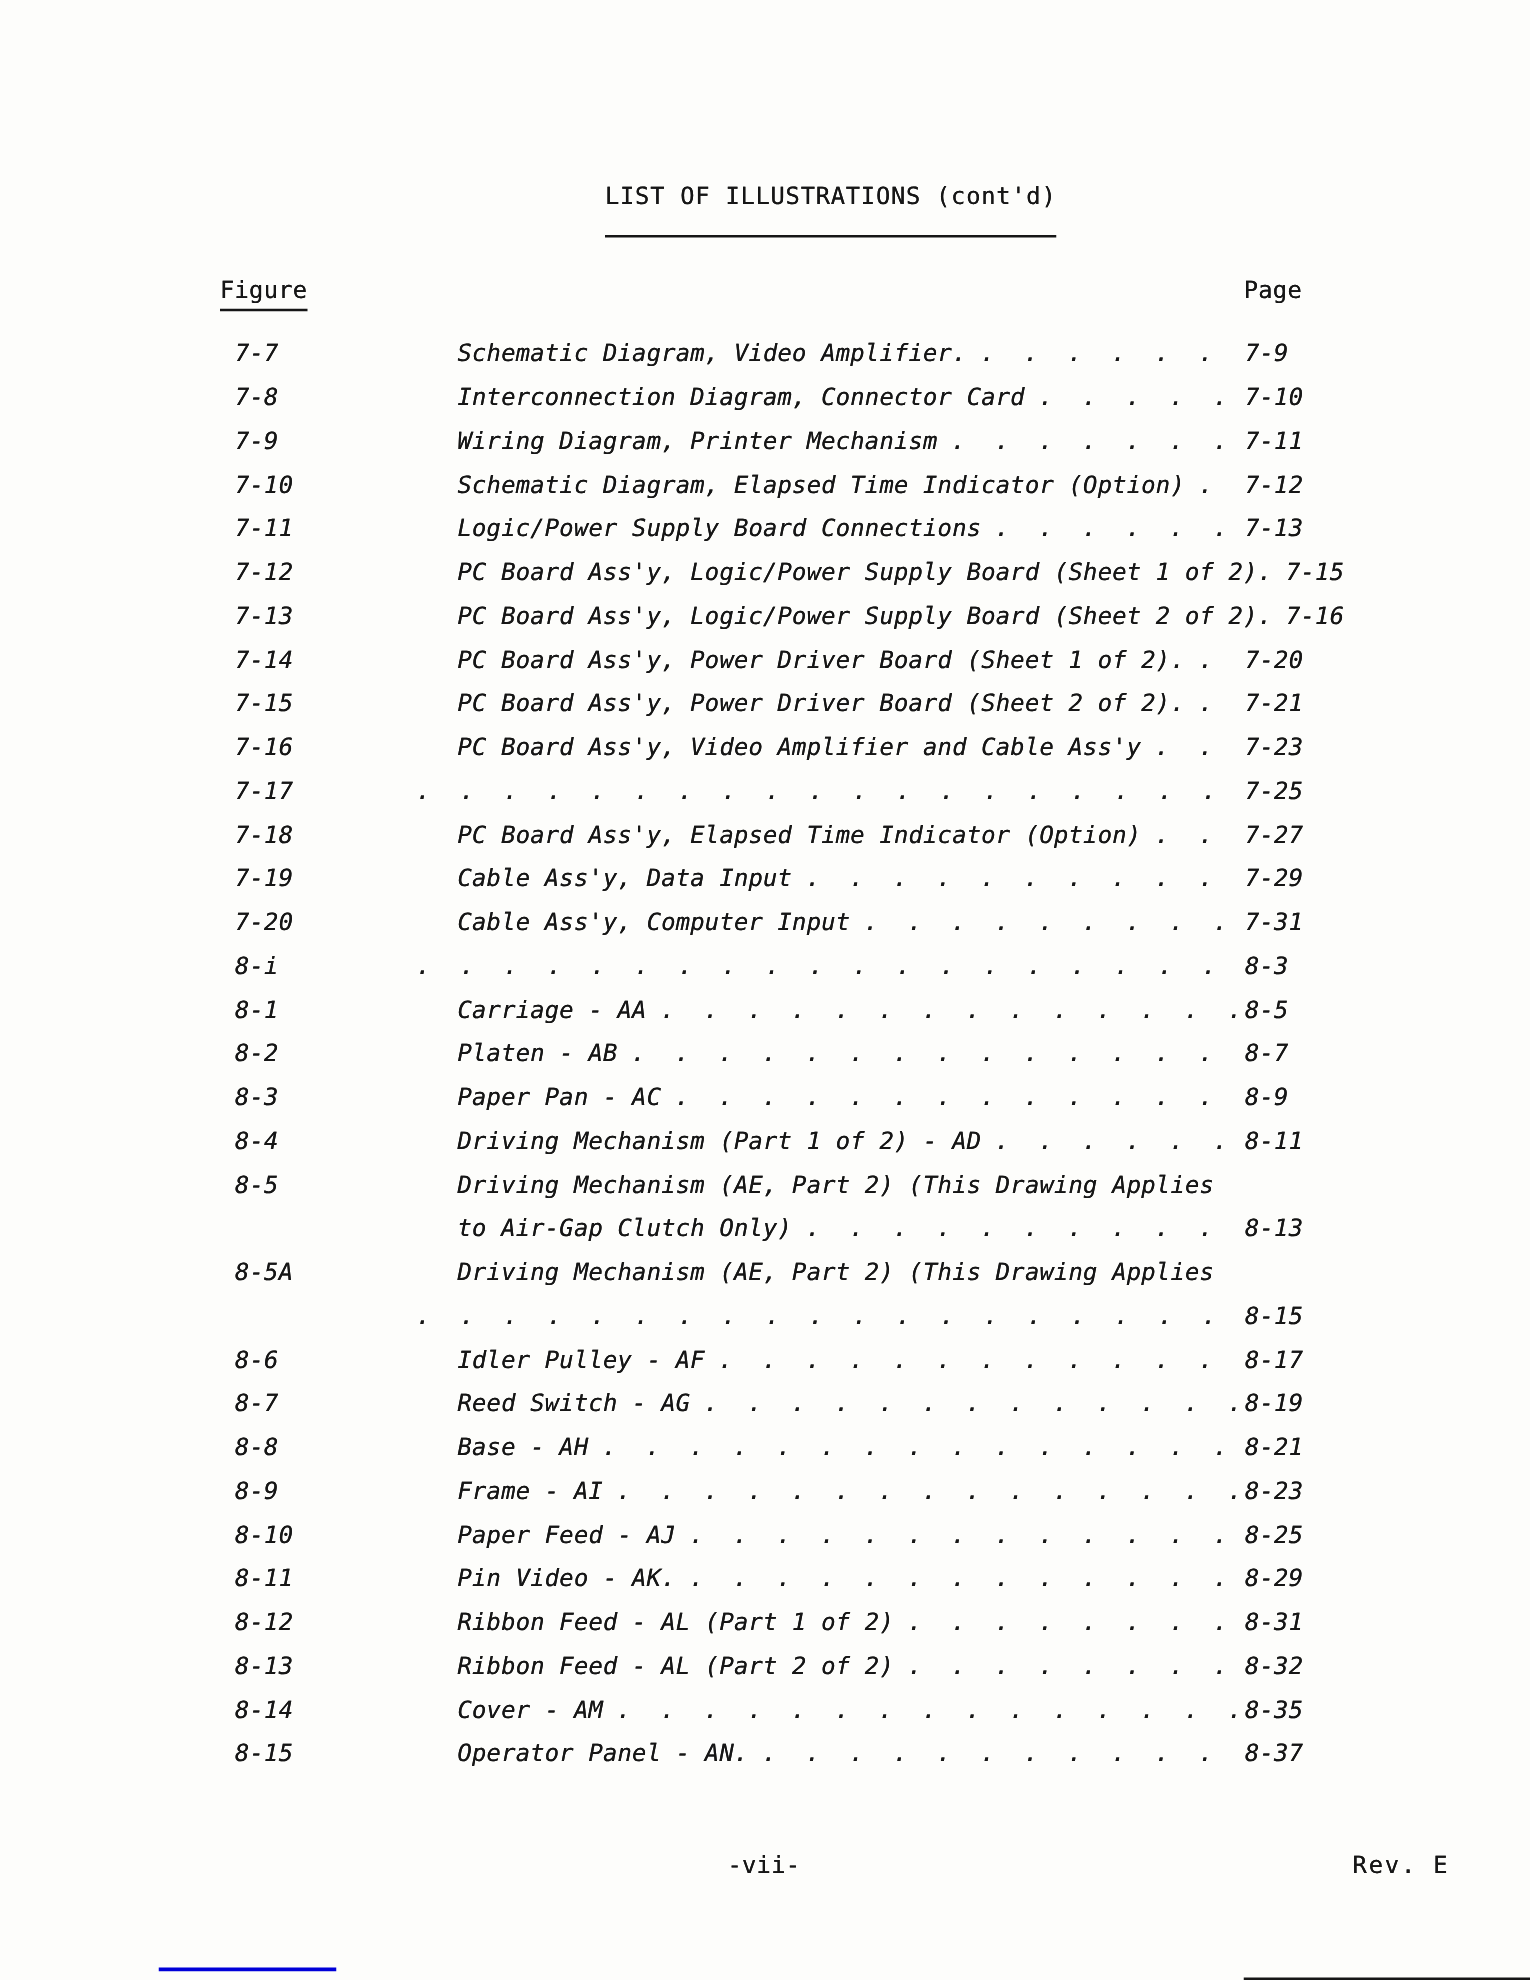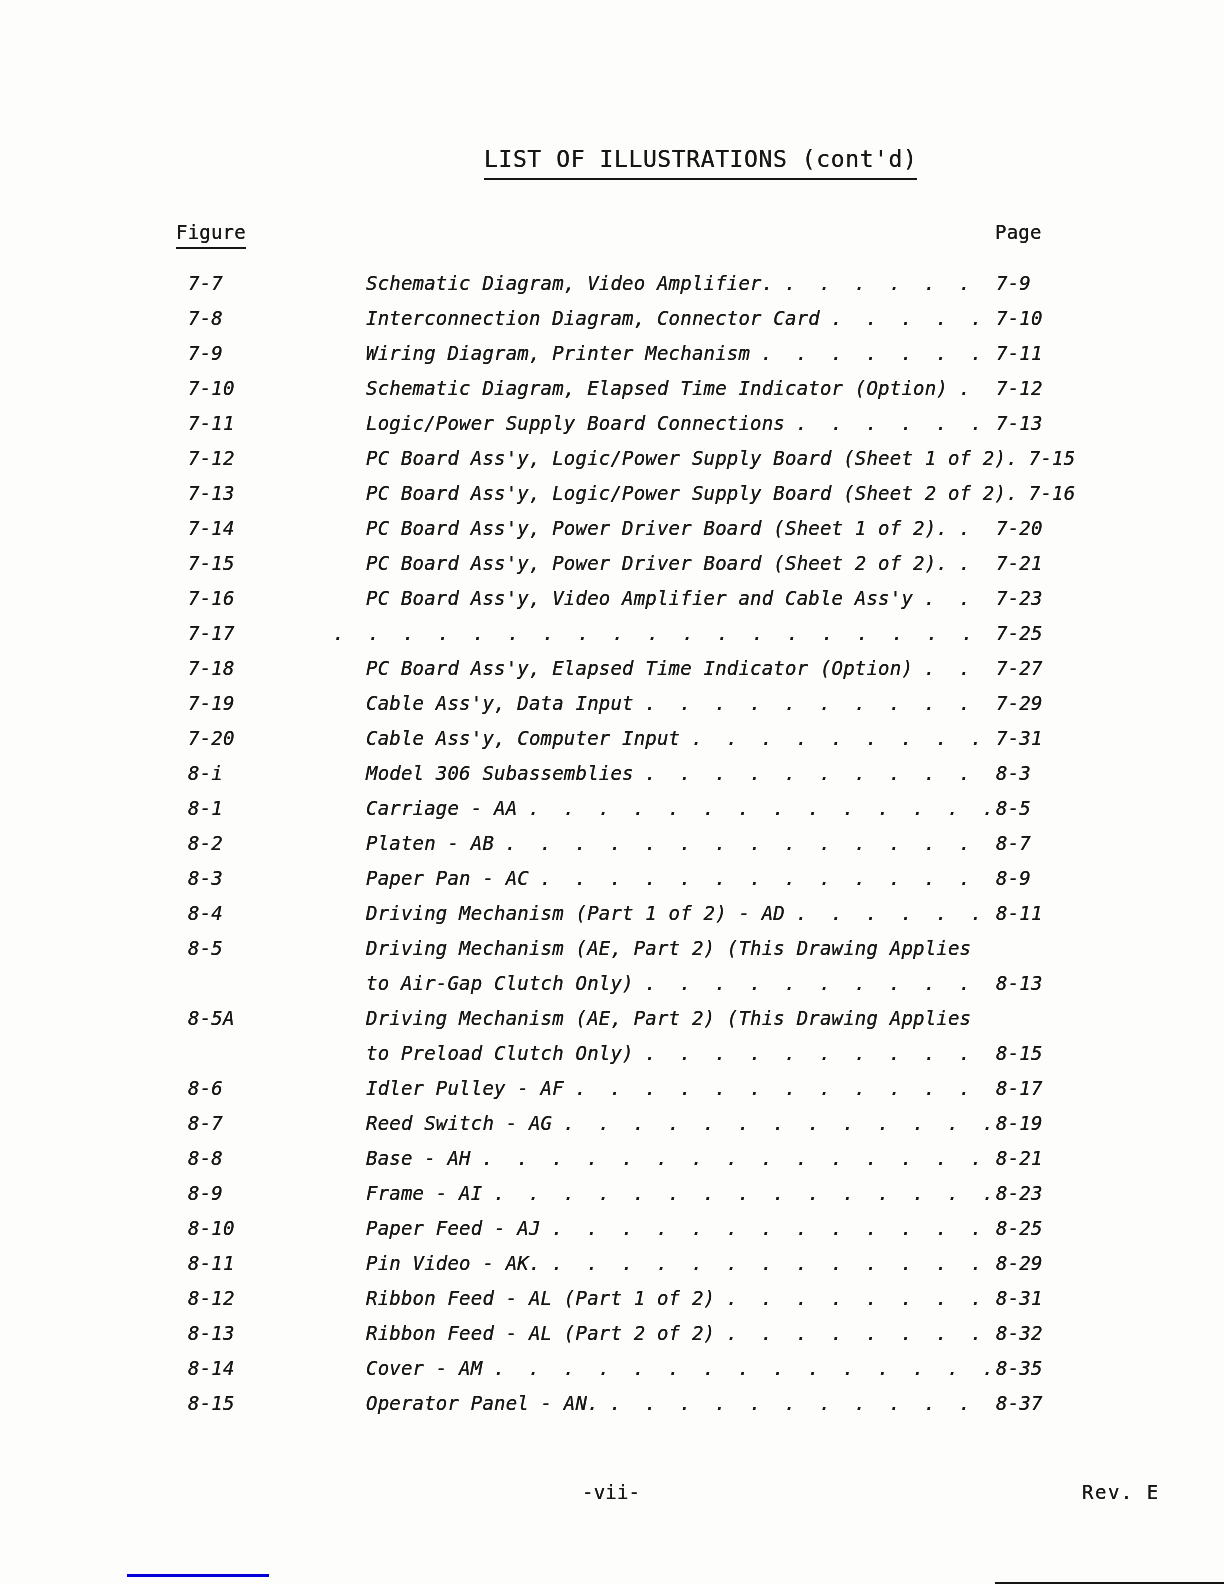--- a/index.html
+++ b/index.html
@@ -18,24 +18,24 @@
   }
   .page{
     position:absolute;inset:0;
     font-size:19px;
     letter-spacing:0.2px;
     text-shadow:0 0 0.5px currentColor; 
   }
   .doc-title{
     position:absolute;
     top:146px;left:484px;
-    font-size:23px;
+    font-size:19px;
     letter-spacing:0.6px;
     border-bottom:2px solid var(--ink);
-    padding-bottom:6px;
+    padding-bottom:20px;
     white-space:pre;
   }
   .col-header{
     position:absolute;
     top:221px;
     border-bottom:2px solid var(--ink);
     padding-bottom:4px;
     white-space:pre;
   }
   .col-header.figure{left:176px;}
@@ -217,21 +217,20 @@
             <span class="ttl">Cable Ass'y, Computer Input</span>
             <span class="leader">.  .  .  .  .  .  .  .  .  .  .  .  .  .  .  .  .  .  .  .  .  .  .  .  .  .  .  .  .  .  .  .  .  .  .  .  .  .  .  .  .  .  .  .  .  .  .  .  .  .  .  .  .  .  .  .  .  .  .  .  </span>
             <span class="pg">7-31</span>
           </div>
         </div>
       </div>
       <div class="entry">
         <span class="fig">8-i</span>
         <div class="tcol">
           <div class="tline">
-            <span class="ttl">Model 306 Subassemblies</span>
             <span class="leader">.  .  .  .  .  .  .  .  .  .  .  .  .  .  .  .  .  .  .  .  .  .  .  .  .  .  .  .  .  .  .  .  .  .  .  .  .  .  .  .  .  .  .  .  .  .  .  .  .  .  .  .  .  .  .  .  .  .  .  .  </span>
             <span class="pg">8-3</span>
           </div>
         </div>
       </div>
       <div class="entry">
         <span class="fig">8-1</span>
         <div class="tcol">
           <div class="tline">
             <span class="ttl">Carriage - AA</span>
@@ -283,21 +282,20 @@
           </div>
         </div>
       </div>
       <div class="entry">
         <span class="fig">8-5A</span>
         <div class="tcol">
           <div class="tline">
             <span class="ttl">Driving Mechanism (AE, Part 2) (This Drawing Applies</span>
           </div>
           <div class="tline">
-            <span class="ttl">to Preload Clutch Only)</span>
             <span class="leader">.  .  .  .  .  .  .  .  .  .  .  .  .  .  .  .  .  .  .  .  .  .  .  .  .  .  .  .  .  .  .  .  .  .  .  .  .  .  .  .  .  .  .  .  .  .  .  .  .  .  .  .  .  .  .  .  .  .  .  .  </span>
             <span class="pg">8-15</span>
           </div>
         </div>
       </div>
       <div class="entry">
         <span class="fig">8-6</span>
         <div class="tcol">
           <div class="tline">
             <span class="ttl">Idler Pulley - AF</span>

